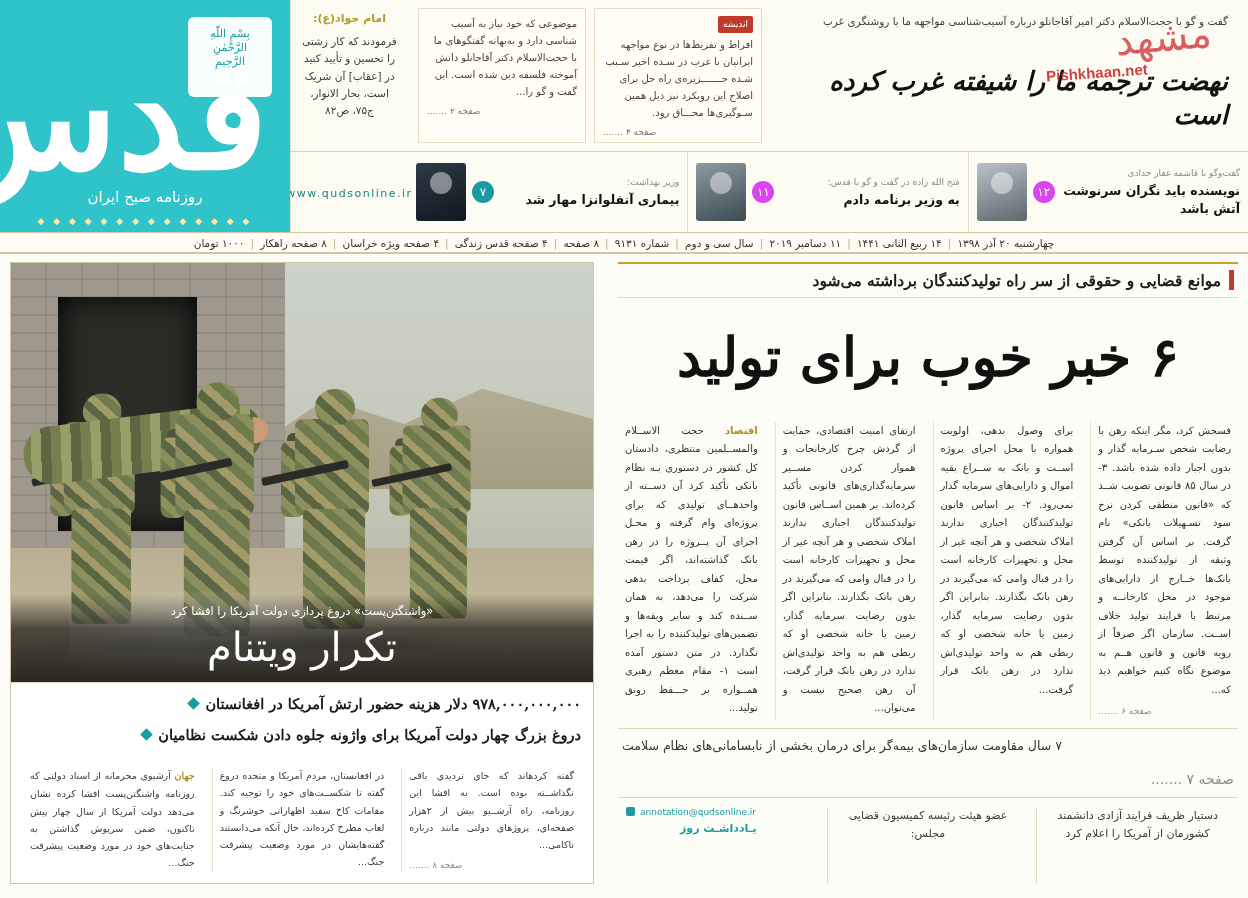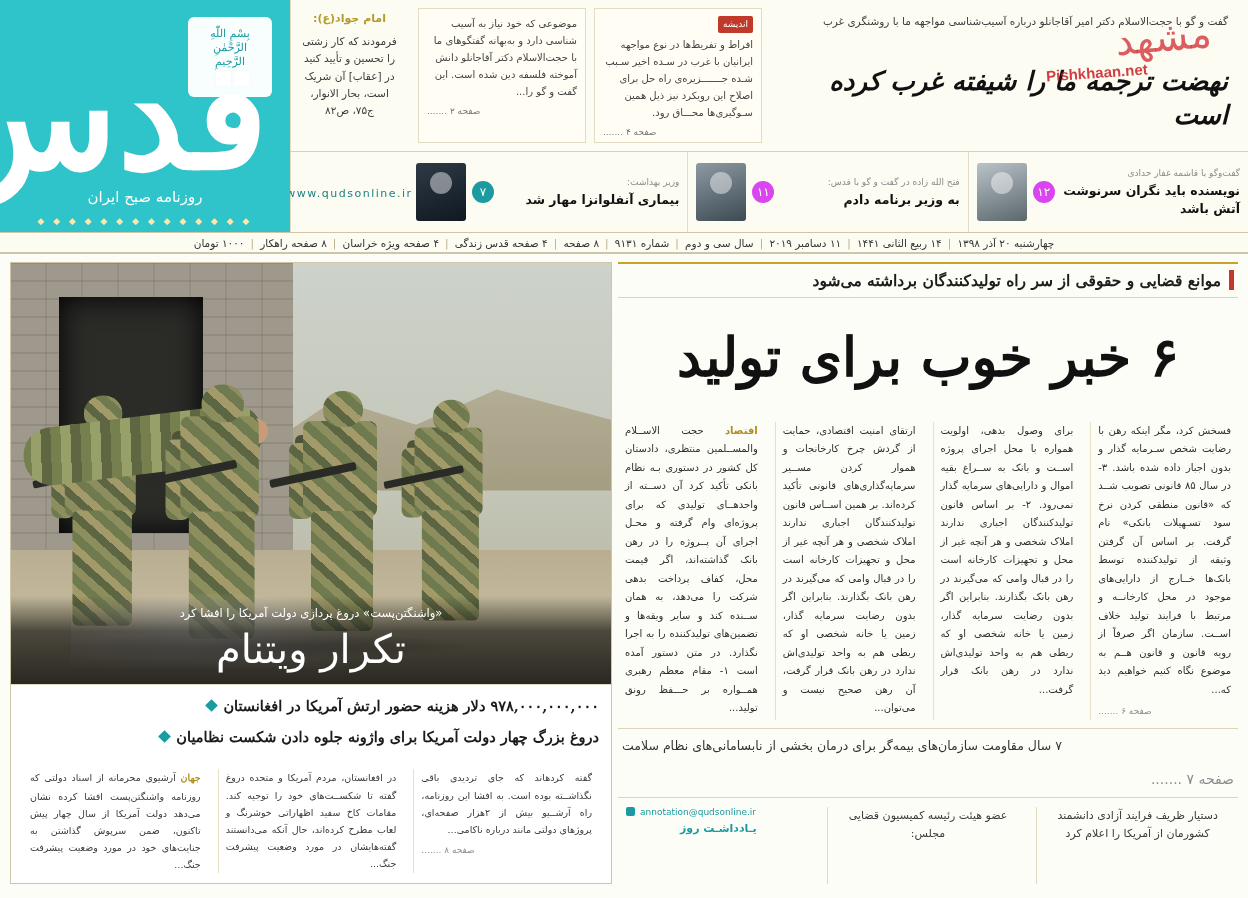--- a/index.html
+++ b/index.html
@@ -261,21 +261,21 @@
     gap: 6px;
     letter-spacing: .2px;
   }
   .datebar .sep { color: #b9ad88; }
 
   
   .body {
     display: flex;
     flex-direction: row;
     padding: 8px 10px 6px 10px;
-    gap: 6px;
+    gap: 24px;
     height: 636px;
   }
 
   
   .col-main {
     width: 620px;
     display: flex;
     flex-direction: column;
   }
   .banner-strip {

